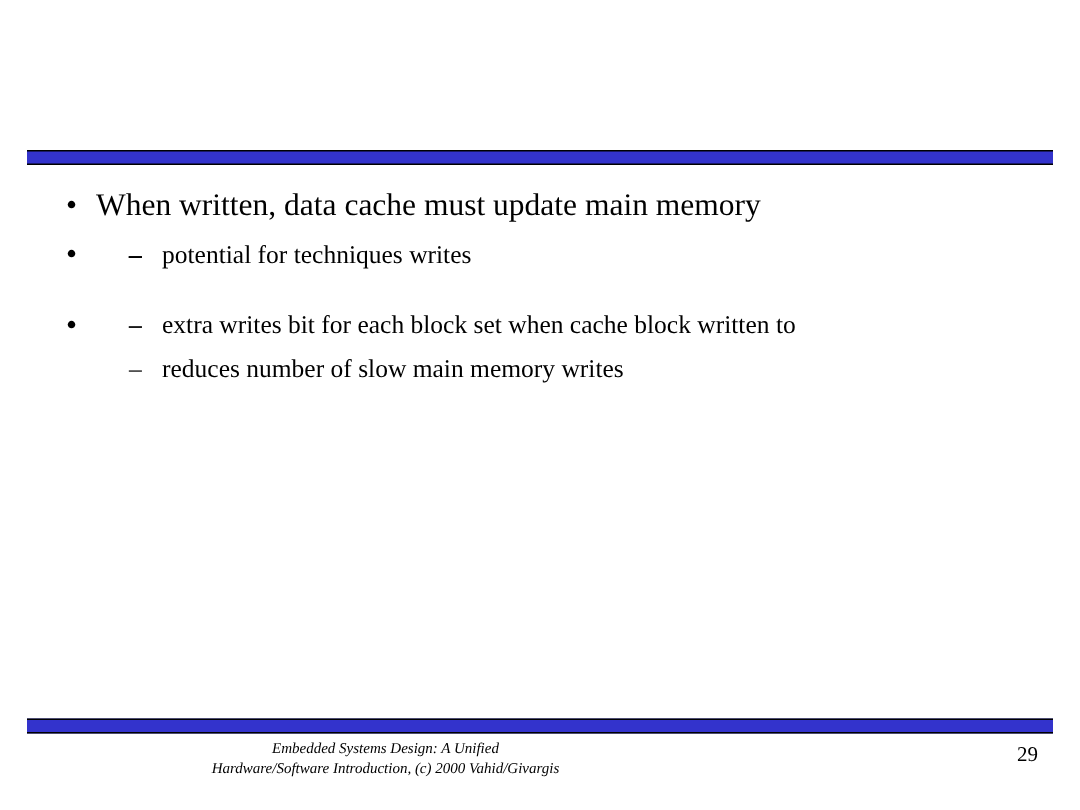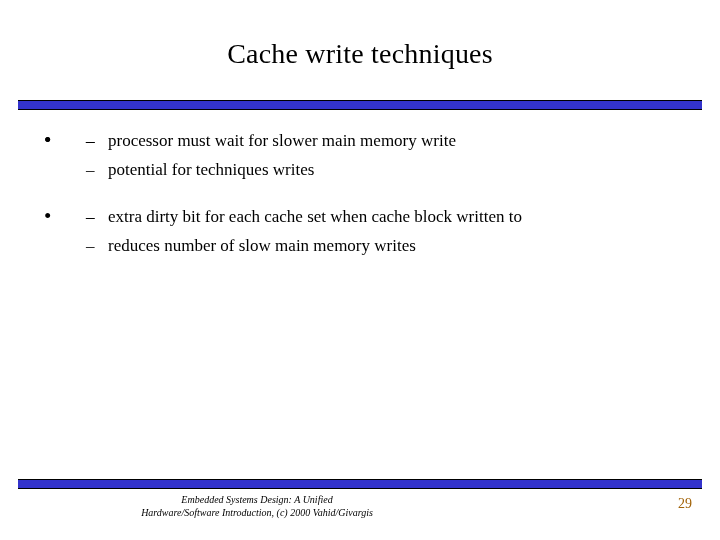--- a/index.html
+++ b/index.html
@@ -101,70 +101,69 @@
     font-size: 10px;
     font-style: italic;
     line-height: 13px;
     color: #000000;
   }
   .page-number {
     position: absolute;
     right: 28px;
     top: 496px;
     font-size: 14px;
-    color: #a16207;
+    color: #000000;
   }
 </style>
 </head>
 <body>
 
 <div class="slide">
 
-  <div class="slide-title">Cache write techniques</div>
 
   <div class="rule rule-top"></div>
 
   <div class="body">
     <ul class="level1">
 
       <li>
         <span class="bullet">•</span>
+        <span>When written, data cache must update main memory</span>
       </li>
 
       <li>
         <span class="bullet">•</span>
         <ul class="level2">
           <li>
             <span class="dash">–</span>
           </li>
           <li>
             <span class="dash">–</span>
           </li>
           <li>
             <span class="dash">–</span>
-            <span>processor must wait for slower main memory write</span>
           </li>
           <li>
             <span class="dash">–</span>
             <span>potential for techniques writes</span>
           </li>
         </ul>
       </li>
 
       <div class="gap-medium"></div>
 
       <li>
         <span class="bullet">•</span>
         <ul class="level2">
           <li>
             <span class="dash">–</span>
           </li>
           <li>
             <span class="dash">–</span>
-            <span>extra dirty bit for each cache set when cache block written to</span>
+            <span>extra writes bit for each block set when cache block written to</span>
           </li>
           <li>
             <span class="dash">–</span>
             <span>reduces number of slow main memory writes</span>
           </li>
         </ul>
       </li>
 
     </ul>
   </div>

